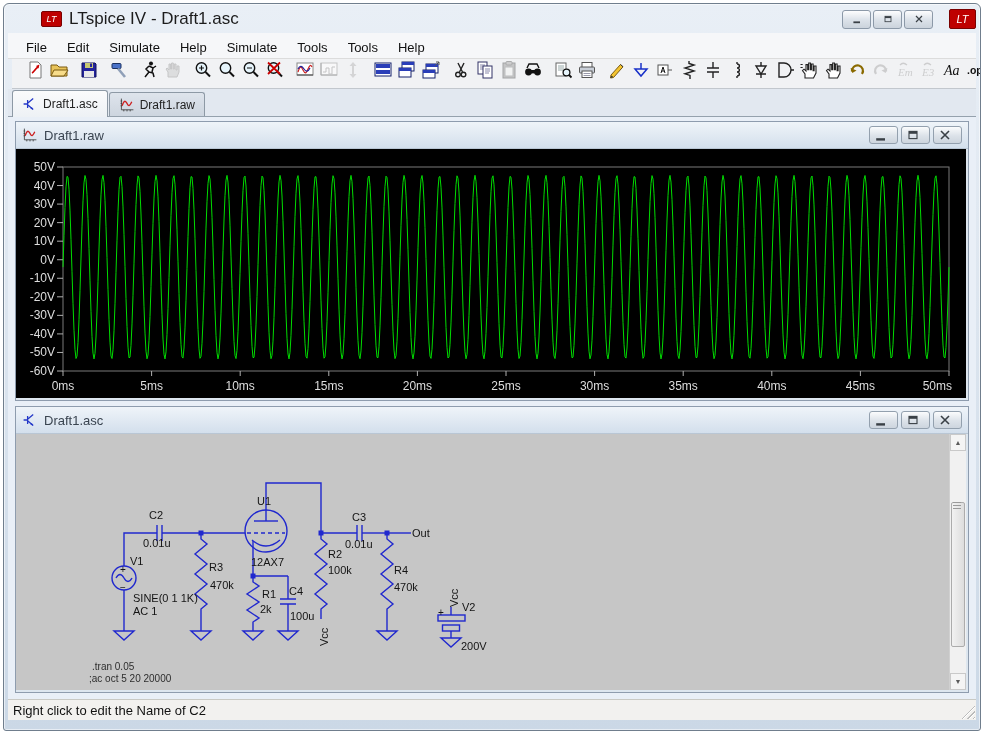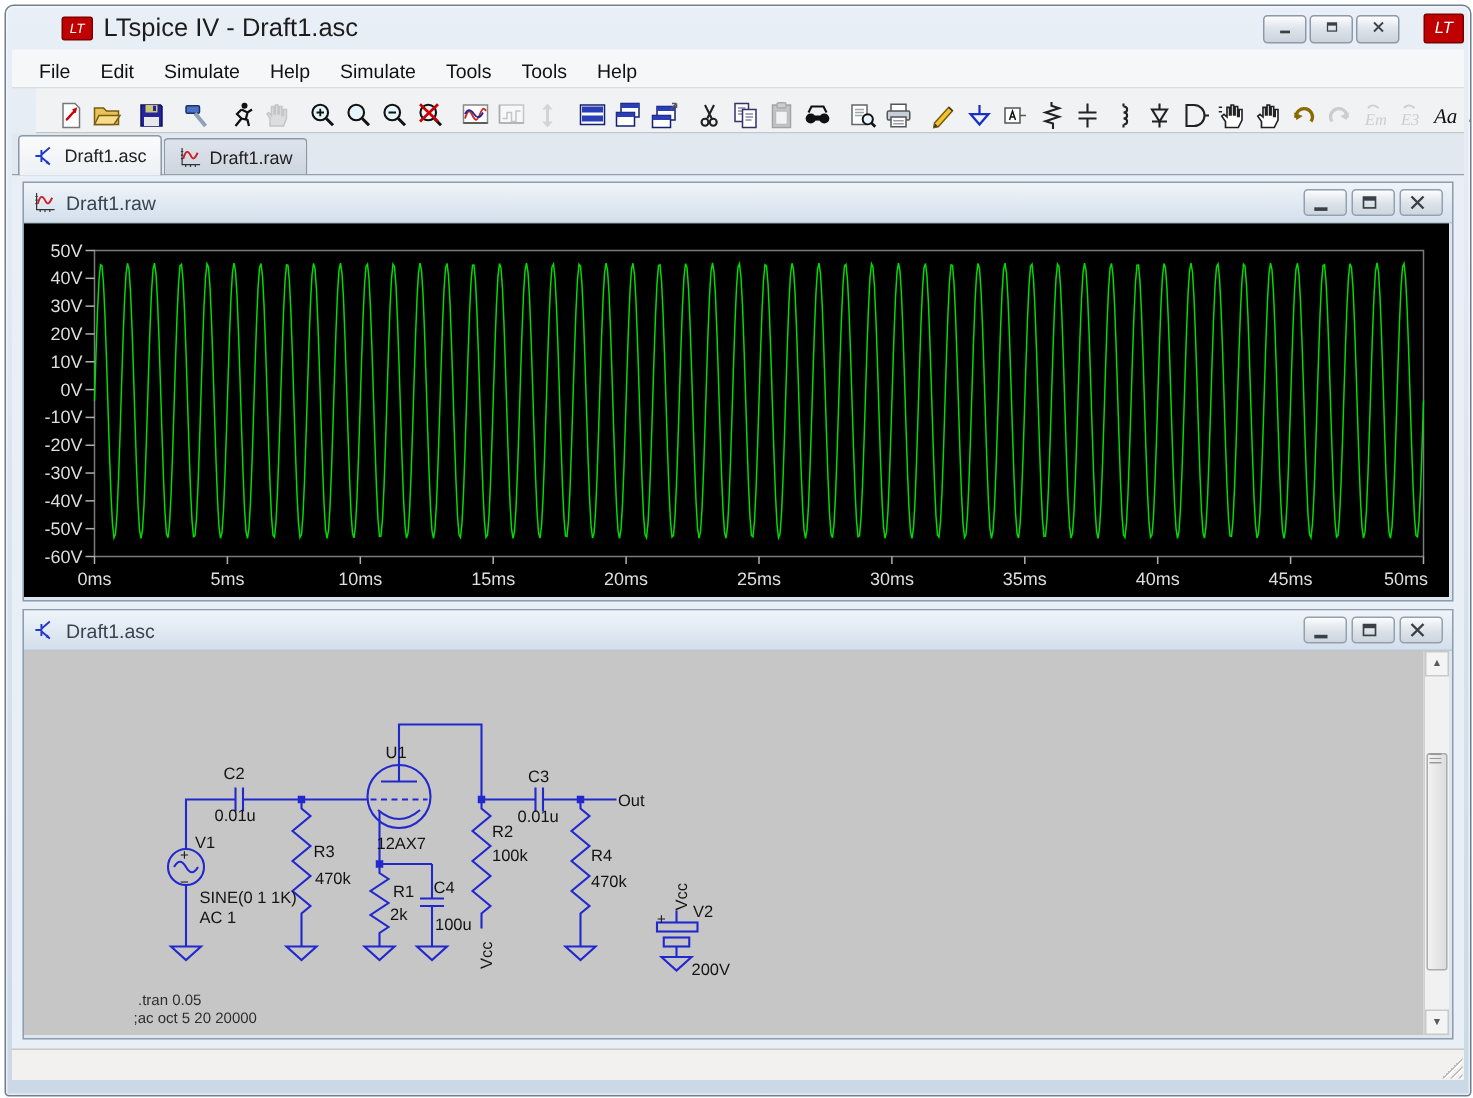--- a/index.html
+++ b/index.html
@@ -23,22 +23,22 @@
   .wbtn svg{width:12px;height:12px;}
   .cbtns{margin-left:auto;margin-right:6px;display:flex;gap:3px;}
   .cbtn{width:27px;height:16px;border:1px solid #93A0AE;border-radius:3px;
         background:linear-gradient(#FBFCFD,#DCE2E9 55%,#CDD5DE);display:flex;align-items:center;justify-content:center;}
   .cbtn svg{width:11px;height:11px;}
   
   .menubar{position:absolute;left:4px;top:29px;right:4px;height:26px;background:#F6F7F9;
            border-bottom:1px solid #DCDCDC;display:flex;align-items:flex-end;padding-left:10px;box-sizing:border-box;}
   .menu-item{font-size:13px;color:#111;padding:3px 8px;margin-right:4px;}
   
-  .toolbar{position:absolute;left:20px;top:55px;right:4px;height:30px;background:#F1F2F4;
-           border-bottom:1px solid #C2C7CD;display:flex;align-items:flex-end;padding-left:5px;box-sizing:border-box;}
+  .toolbar{position:absolute;left:8px;top:55px;right:4px;height:30px;background:#F1F2F4;
+           border-bottom:1px solid #C2C7CD;display:flex;align-items:flex-start;padding-left:5px;box-sizing:border-box;}
   .sep{width:1px;height:22px;background:#A9B0B9;box-shadow:1px 0 0 #fff;margin:0 3px;}
   .tbi{width:20px;height:20px;padding:1px;margin:0 1px;display:inline-flex;align-items:center;justify-content:center;}
   .tbi svg{width:20px;height:20px;}
   .tbi.dis{opacity:.5;filter:grayscale(1);}
   
   .tabbar{position:absolute;left:4px;top:85px;right:4px;height:28px;background:#E2E8F0;
           border-bottom:1px solid #95A1AD;display:flex;align-items:flex-end;padding-left:4px;box-sizing:border-box;}
   .tab{display:flex;align-items:center;gap:5px;font-size:12px;color:#222;
        border:1px solid #8D99A5;border-bottom:none;border-radius:3px 3px 0 0;
        padding:0 9px;height:23px;background:linear-gradient(#DEE4EC,#CDD5DF);margin-right:1px;}
@@ -621,17 +621,18 @@
             <span class="sbtn down">▼</span>
             <span class="sthumb"></span>
             <span class="sgrip"></span>
           </div>
         </div>
       </div>
 
     </div>
 
     <div class="statusbar">
+      <span>Right click to edit the Name of C2</span>
       <span class="grip"></span>
     </div>
 
   </div>
 </div>
 
 </body></html>

